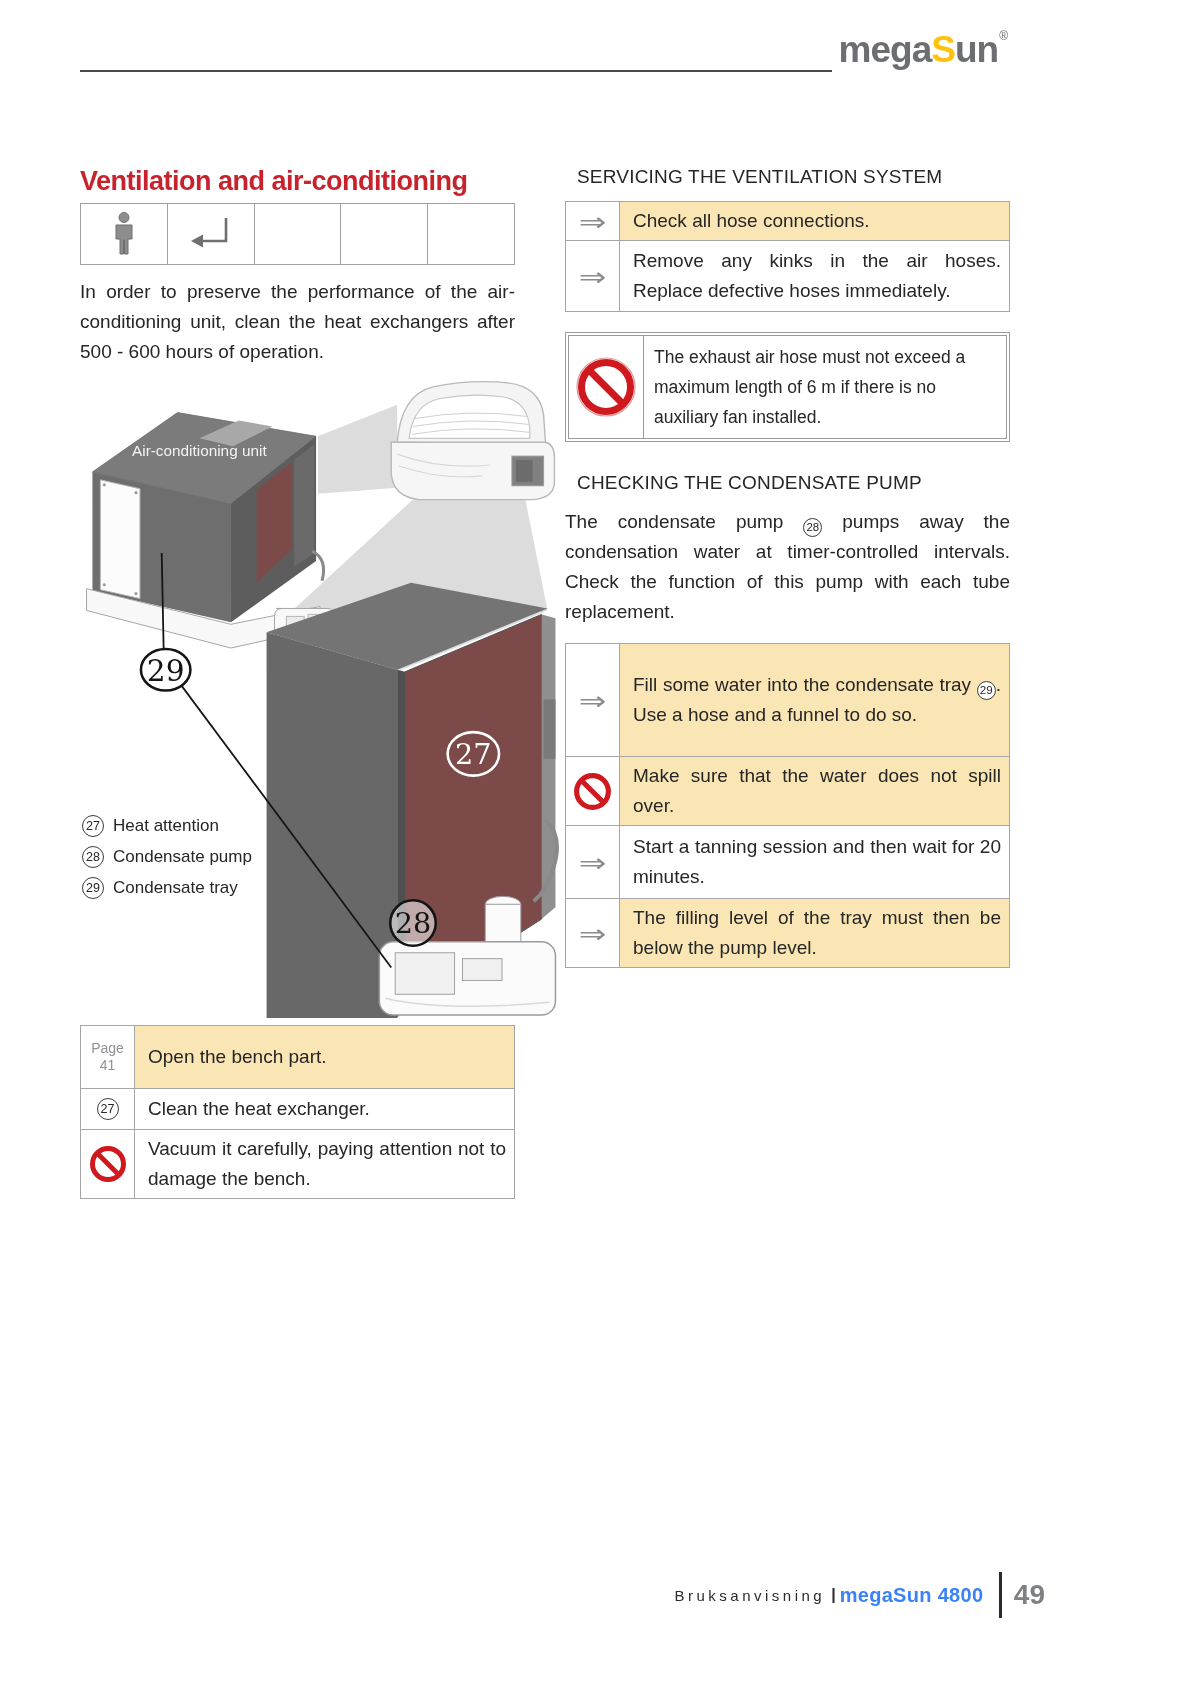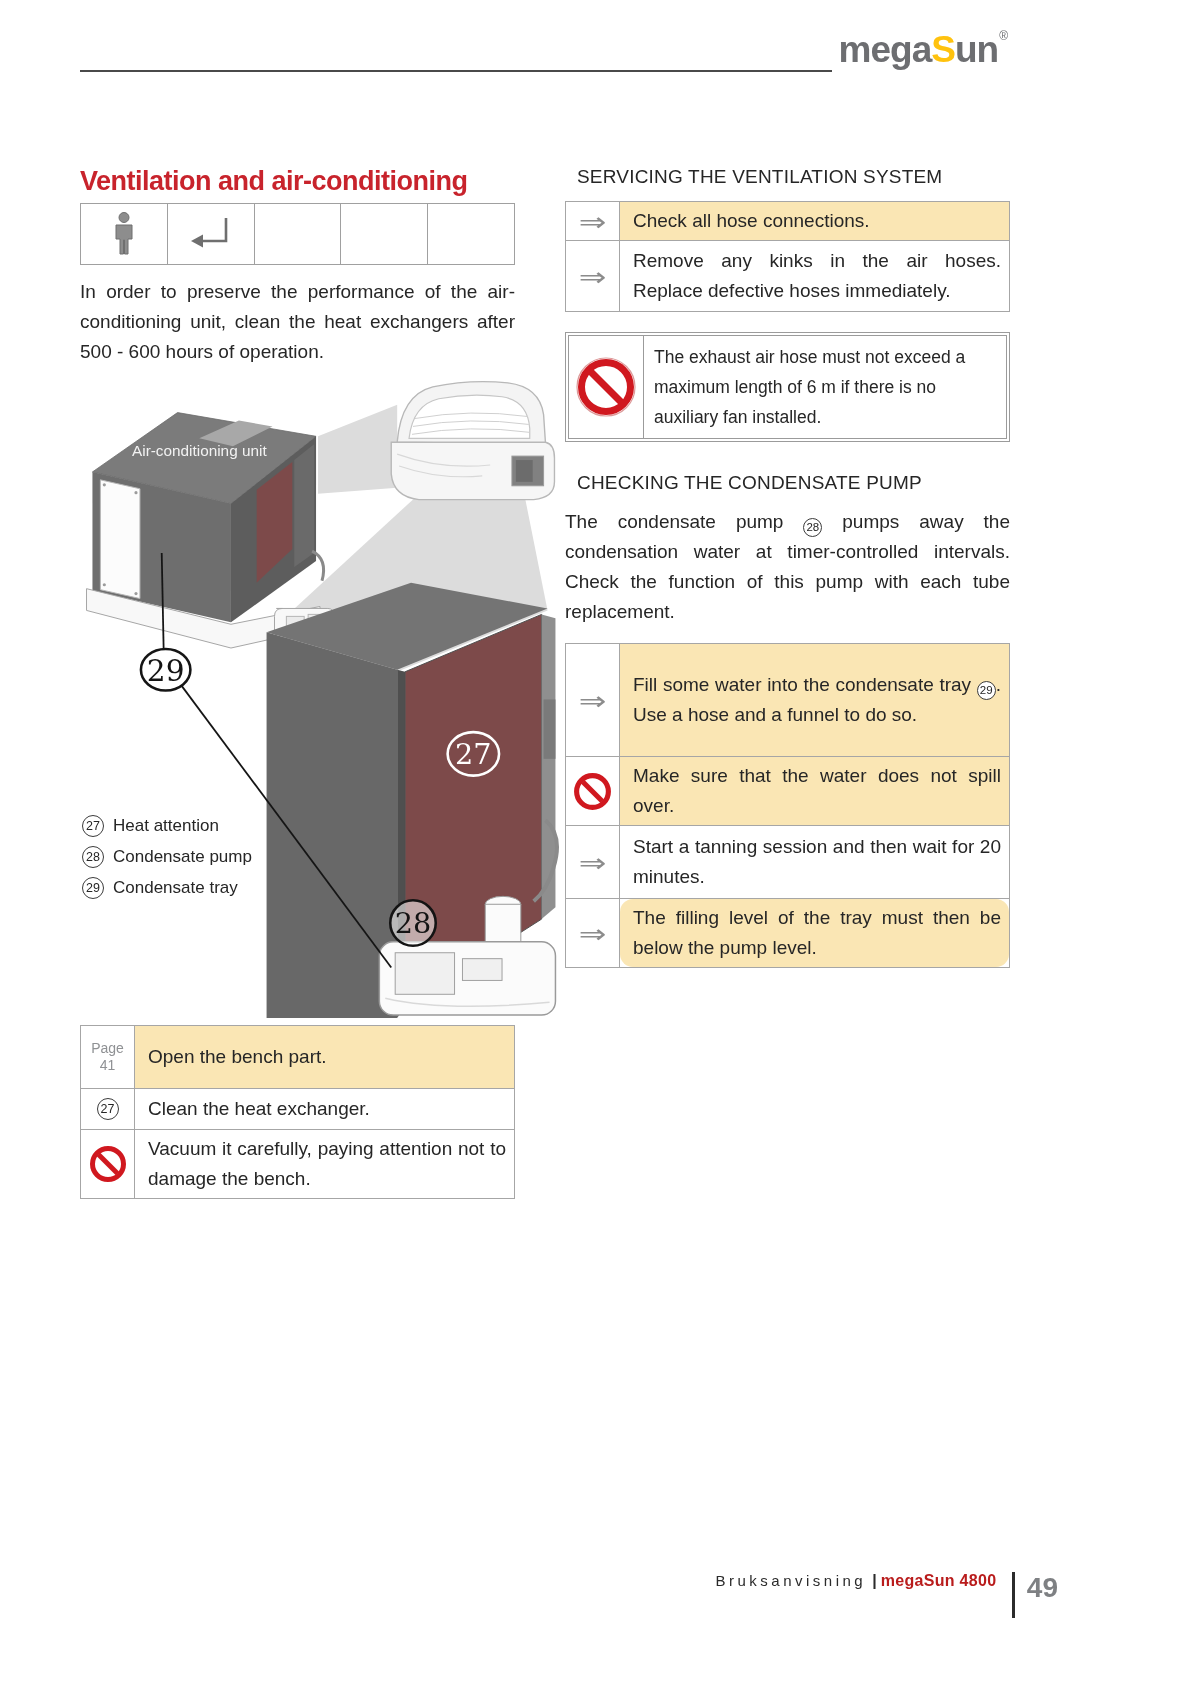--- a/index.html
+++ b/index.html
@@ -60,27 +60,27 @@
   .pageref{text-align:center;color:#8f9194;font-size:14px;line-height:1.2;}
   .row-h62 .tcell{min-height:54px;}
   .row-h40 .tcell{min-height:32px;}
 
   
   .r-h36 .tcell{min-height:28px;}
   .r-h70 .tcell{min-height:62px;}
   .r-h112 .tcell{min-height:104px;}
   .r-h64 .tcell{min-height:56px;}
   .r-h72 .tcell{min-height:64px;}
-  .r-h66 .tcell{min-height:58px;border-radius:13px;}
-
-  
-  .footer{position:absolute;top:1572px;right:132px;display:flex;}
+  .r-h66 .tcell{min-height:58px;}
+
+  
+  .footer{position:absolute;top:1572px;right:145px;display:flex;align-items:center;}
   .footer .man{font-size:15px;letter-spacing:3.5px;color:#2b2b2b;}
   .footer .sep{font-size:16px;font-weight:bold;margin:0 4px 0 6px;color:#2b2b2b;}
-  .footer .model{font-size:16px;font-weight:bold;color:#b91c1c;letter-spacing:0.3px;}
+  .footer .model{font-size:20px;font-weight:bold;color:#3b82f6;letter-spacing:0.3px;}
   .footer .vbar{width:2.5px;height:46px;background:#2b2b2b;margin:0 12px 0 16px;}
   .footer .pnum{font-size:28px;font-weight:bold;color:#7e8083;}
 </style>
 </head>
 <body>
 
 <div class="header-rule"></div>
 <div class="logo"><span>mega</span><span class="s">S</span><span>un</span><span class="reg">®</span></div>
 
 <div class="col-left">

